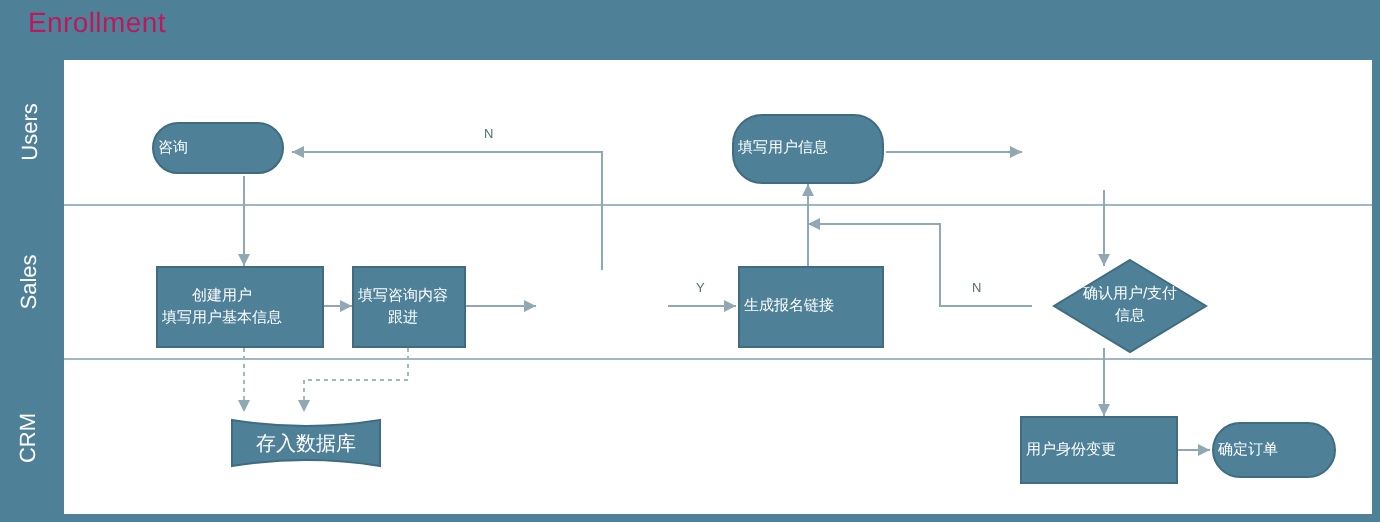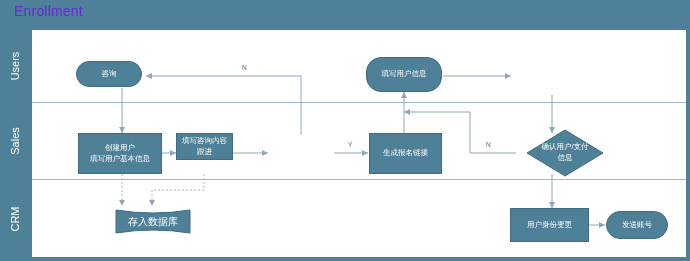--- a/index.html
+++ b/index.html
@@ -1,25 +1,25 @@
 <!DOCTYPE html>
 <html><head>
 <meta charset="utf-8">
 <style>
   html,body{margin:0;padding:0;background:#ffffff;}
   body{font-family:"Liberation Sans","DejaVu Sans",sans-serif;}
   #stage{position:relative;width:690px;height:261px;overflow:hidden;background:#ffffff;}
   #frame{position:absolute;left:0;top:0;width:690px;height:261px;background:#4e8198;}
-  #title{position:absolute;left:14px;top:3px;font-size:14px;color:#6d28d9;letter-spacing:.2px;white-space:nowrap;}
+  #title{position:absolute;left:14px;top:3px;font-size:14px;color:#be185d;letter-spacing:.2px;white-space:nowrap;}
   .lane-label{position:absolute;left:0;width:30px;color:#ffffff;font-size:11px;display:flex;align-items:center;justify-content:center;}
   .lane-label span{transform:rotate(-90deg);white-space:nowrap;}
   .lane-body{position:absolute;background:#ffffff;}
   .lane-sep{position:absolute;height:1px;background:#9fb8c4;}
   svg#wires{position:absolute;left:0;top:0;width:690px;height:261px;overflow:visible;}
-  .node{position:absolute;background:#4e8198;color:#ffffff;display:flex;align-items:center;justify-content:center;text-align:center;font-size:7.5px;line-height:1.45;box-sizing:border-box;}
+  .node{position:absolute;background:#4e8198;color:#ffffff;display:flex;align-items:center;text-align:center;font-size:7.5px;line-height:1.45;box-sizing:border-box;}
   .node.rect{border:1px solid #3f6c80;}
   .node.stadium{border-radius:999px;border:1px solid #3f6c80;}
   .node .lbl{display:block;padding:0 2px;}
   .diamond{position:absolute;}
   .diamond .dshape{position:absolute;left:0;top:0;width:100%;height:100%;}
   .diamond .dtxt{position:absolute;left:0;top:0;width:100%;height:100%;display:flex;align-items:center;justify-content:center;text-align:center;color:#ffffff;font-size:7.5px;line-height:1.45;}
   .cyl{position:absolute;}
   .cyl .ctxt{position:absolute;left:0;top:0;width:100%;height:100%;display:flex;align-items:center;justify-content:center;color:#fff;font-size:10px;text-align:center;}
   .edge-label{position:absolute;font-size:6.5px;color:#56707c;}
 </style>
@@ -76,21 +76,21 @@
   <div class="node stadium" style="left:76px;top:61px;width:66px;height:26px;">
     <span class="lbl">咨询</span>
   </div>
   <div class="node rect" style="left:366px;top:57px;width:76px;height:35px;border-radius:15px;">
     <span class="lbl">填写用户信息</span>
   </div>
 
   <div class="node rect" style="left:78px;top:133px;width:84px;height:41px;">
     <span class="lbl">创建用户<br>填写用户基本信息</span>
   </div>
-  <div class="node rect" style="left:176px;top:133px;width:57px;height:27px;">
+  <div class="node rect" style="left:176px;top:133px;width:57px;height:41px;">
     <span class="lbl">填写咨询内容<br>跟进</span>
   </div>
 
 
   <div class="node rect" style="left:369px;top:133px;width:73px;height:41px;">
     <span class="lbl">生成报名链接</span>
   </div>
 
   <div class="diamond" style="left:526px;top:129px;width:78px;height:48px;">
     <svg class="dshape" viewBox="0 0 78 48" preserveAspectRatio="none">
@@ -104,20 +104,20 @@
       <path d="M4,4 Q41,10 78,4 L78,27 Q41,21 4,27 Z" fill="#4e8198" stroke="#3f6c80" stroke-width="1"></path>
     </svg>
     <div class="ctxt">存入数据库</div>
   </div>
 
   <div class="node rect" style="left:510px;top:208px;width:79px;height:34px;">
     <span class="lbl">用户身份变更</span>
   </div>
 
   <div class="node stadium" style="left:606px;top:211px;width:62px;height:28px;">
-    <span class="lbl">发送账号</span>
+    <span class="lbl">确定订单</span>
   </div>
 
   <div class="edge-label" style="left:242px;top:64px;">N</div>
   <div class="edge-label" style="left:348px;top:141px;">Y</div>
   <div class="edge-label" style="left:486px;top:141px;">N</div>
 
 </div>
 
 </body></html>

